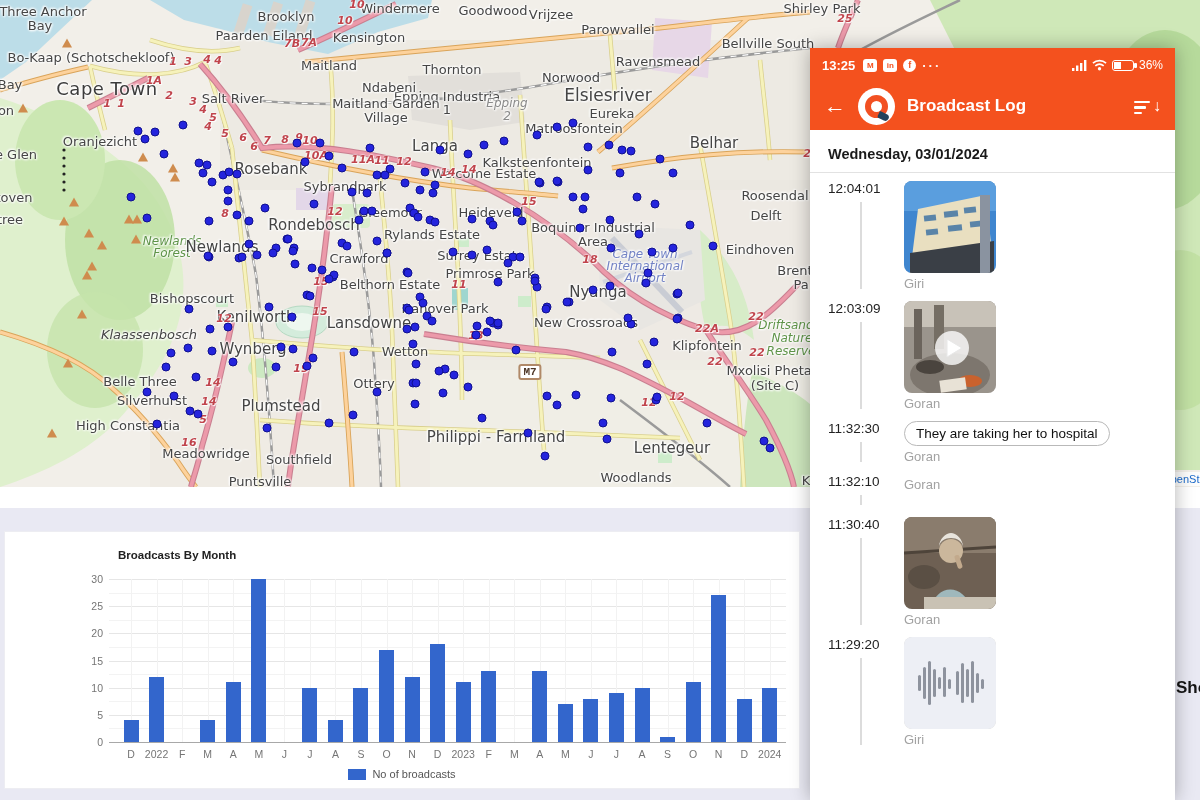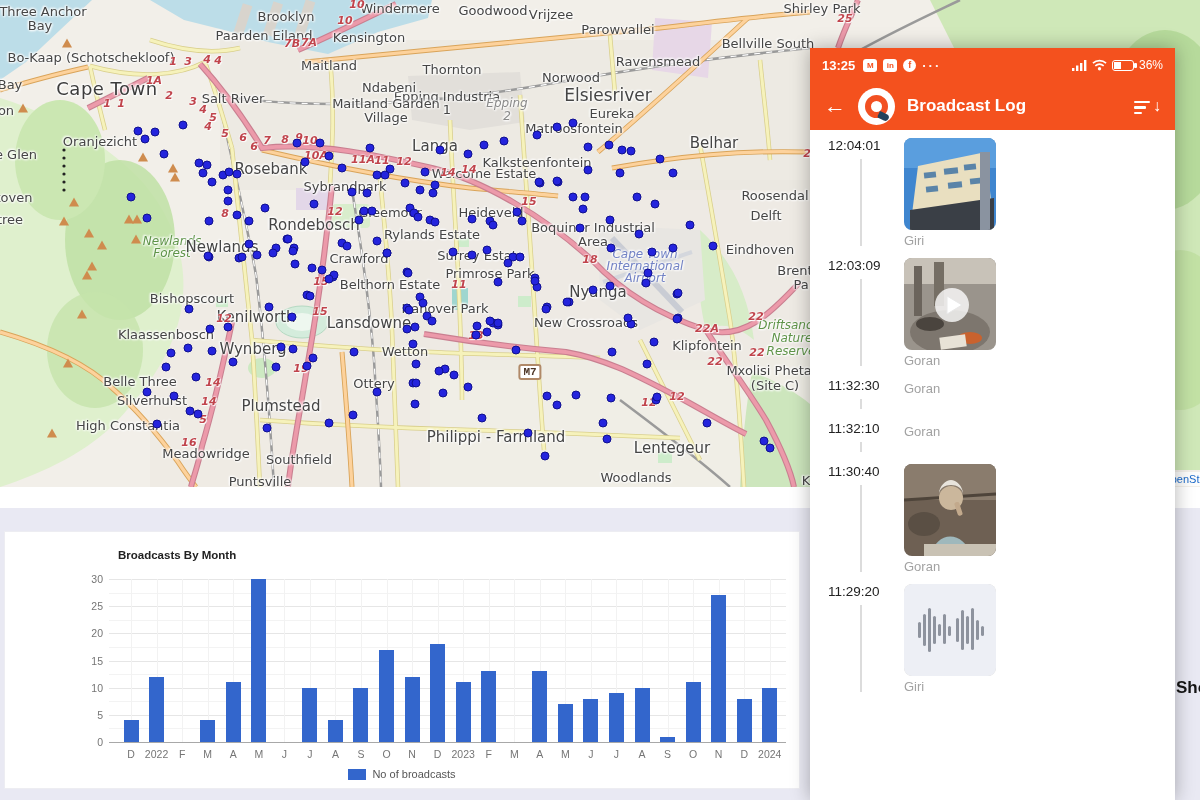--- a/index.html
+++ b/index.html
@@ -308,21 +308,21 @@
         <div class="lbl" style="left: 390px; top: 212px;">Gleemoor</div>
         <div class="lbl" style="left: 432px; top: 234px;">Rylands Estate</div>
         <div class="lbl" style="left: 359px; top: 258px;">Crawford</div>
         <div class="lbl" style="left: 390px; top: 284px;">Belthorn Estate</div>
         <div class="lbl" style="left: 481px; top: 255px;">Surrey Estate</div>
         <div class="lbl" style="left: 490px; top: 273px;">Primrose Park</div>
         <div class="lbl" style="left: 445px; top: 308px;">Hanover Park</div>
         <div class="lbl md" style="left: 369px; top: 323px;">Lansdowne</div>
         <div class="lbl md" style="left: 256px; top: 317px;">Kenilworth</div>
         <div class="lbl" style="left: 192px; top: 298px;">Bishopscourt</div>
-        <div class="lbl" style="left: 166px; top: 334px;">Klaassenbosch</div>
+        <div class="lbl" style="left: 149px; top: 334px; font-style: italic;">Klaassenbosch</div>
         <div class="lbl md" style="left: 253px; top: 349px;">Wynberg</div>
         <div class="lbl" style="left: 405px; top: 351px;">Wetton</div>
         <div class="lbl" style="left: 374px; top: 383px;">Ottery</div>
         <div class="lbl" style="left: 140px; top: 381px;">Belle Three</div>
         <div class="lbl" style="left: 152px; top: 400px;">Silverhurst</div>
         <div class="lbl" style="left: 128px; top: 425px;">High Constantia</div>
         <div class="lbl md" style="left: 281px; top: 406px;">Plumstead</div>
         <div class="lbl" style="left: 206px; top: 453px;">Meadowridge</div>
         <div class="lbl" style="left: 299px; top: 459px;">Southfield</div>
         <div class="lbl" style="left: 260px; top: 481px;">Puntsville</div>
@@ -764,20 +764,21 @@
       <span id="nav-title">Broadcast Log</span>
       <span id="sort-icon">
         <span class="bars">
             <i style="width:16px"></i>
             <i style="width:12px"></i>
             <i style="width:8px"></i>
           </span>
         <span class="arrow">↓</span>
       </span>
     </div>
+    <div id="date-row">Wednesday, 03/01/2024</div>
     <div id="entries">
         <div class="entry">
           <div class="t-col">
             <div class="tm">12:04:01</div>
             <div class="vline"></div>
           </div>
           <div class="e-content">
             <div class="thumb">
               <svg width="92" height="92" viewBox="0 0 92 92">
                 <rect width="92" height="92" fill="#3f86cf"></rect>
@@ -817,21 +818,21 @@
               </svg>
             </div>
             <div class="sender">Goran</div>
           </div>
         </div>
         <div class="entry">
           <div class="t-col">
             <div class="tm">11:32:30</div>
             <div class="vline"></div>
           </div>
-          <div class="e-content"><div class="sender">Goran</div></div>
+          <div class="e-content"><div class="bubble">They are taking her to hospital</div><div class="sender">Goran</div></div>
         </div>
         <div class="entry">
           <div class="t-col">
             <div class="tm">11:32:10</div>
             <div class="vline"></div>
           </div>
           <div class="e-content">
             <div class="sender">Goran</div>
           </div>
         </div>

